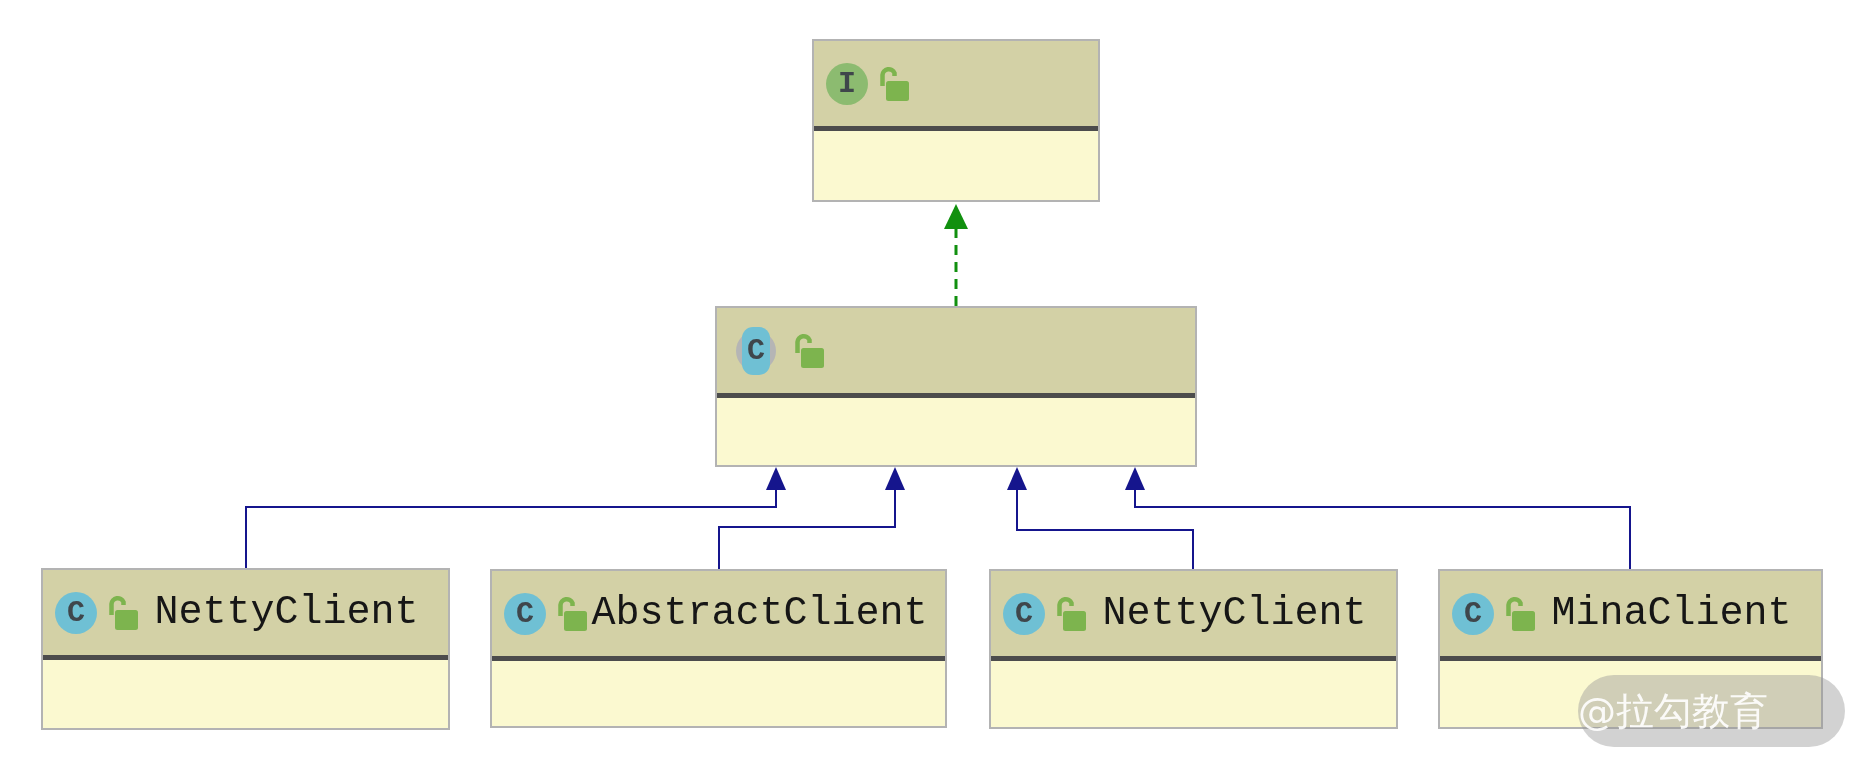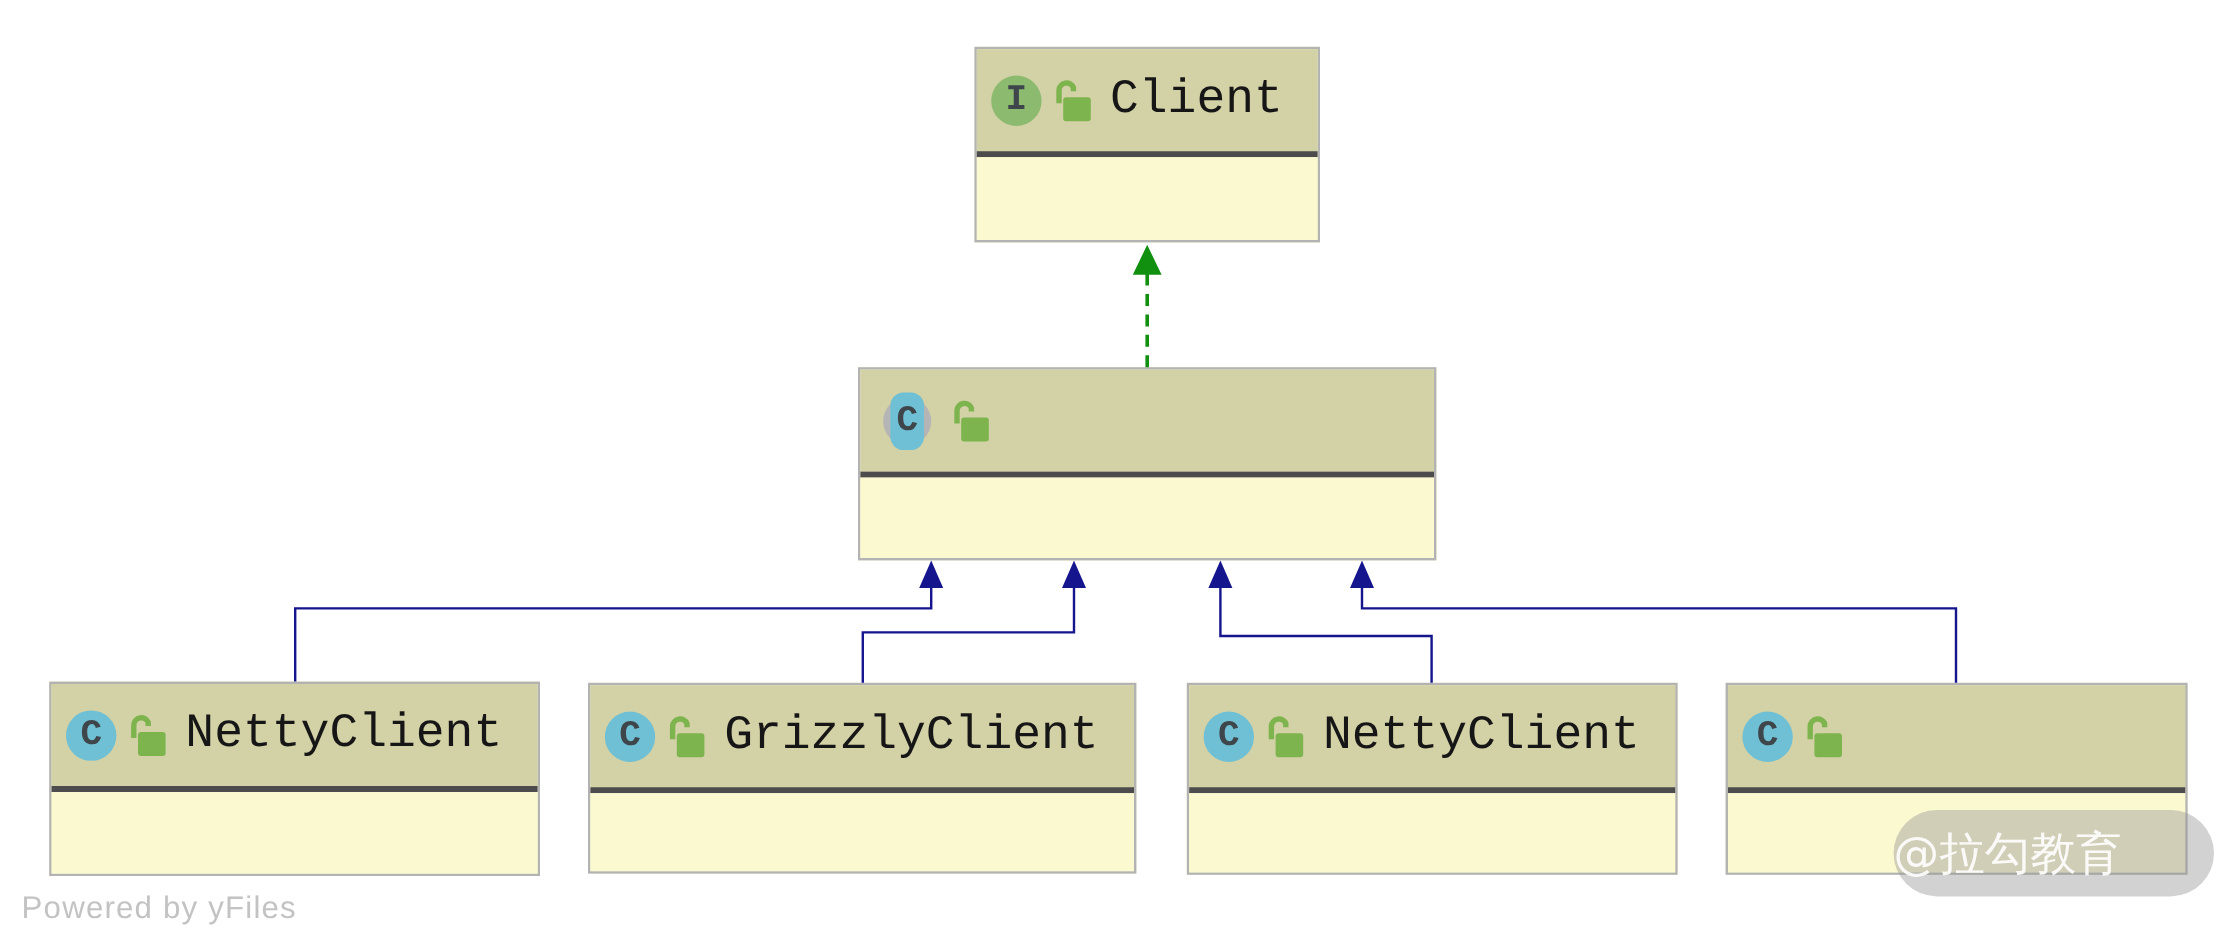--- a/index.html
+++ b/index.html
@@ -113,21 +113,20 @@
 
   <div class="uml-node" id="node-client">
     <div class="node-header">
       <span class="badge badge-interface">
         <span class="badge-letter">I</span>
       </span>
       <svg class="lock" width="32" height="38" viewBox="0 0 32 38">
         <path d="M4.5 21 L4.5 10 A6.25 6.25 0 0 1 16.5 8 L16.5 11" fill="none" stroke="#7db44e" stroke-width="4.5"></path>
         <rect x="8" y="16" width="23" height="20" rx="2.5" fill="#7db44e"></rect>
       </svg>
-      <span class="node-name">Client</span>
     </div>
     <div class="node-divider"></div>
     <div class="node-body"></div>
   </div>
 
   <div class="uml-node" id="node-abstract-client">
     <div class="node-header">
       <span class="badge-abstract">
         <span class="gray-disc"></span>
         <span class="blue-pill">
@@ -160,21 +159,21 @@
 
   <div class="uml-node" id="node-grizzly-client">
     <div class="node-header">
       <span class="badge badge-class">
         <span class="badge-letter">C</span>
       </span>
       <svg class="lock" width="32" height="38" viewBox="0 0 32 38">
         <path d="M4.5 21 L4.5 10 A6.25 6.25 0 0 1 16.5 8 L16.5 11" fill="none" stroke="#7db44e" stroke-width="4.5"></path>
         <rect x="8" y="16" width="23" height="20" rx="2.5" fill="#7db44e"></rect>
       </svg>
-      <span class="node-name">GrizzlyClient</span>
+      <span class="node-name">AbstractClient</span>
     </div>
     <div class="node-divider"></div>
     <div class="node-body"></div>
   </div>
 
   <div class="uml-node" id="node-netty-client-2">
     <div class="node-header">
       <span class="badge badge-class">
         <span class="badge-letter">C</span>
       </span>
@@ -190,20 +189,21 @@
 
   <div class="uml-node" id="node-mina-client">
     <div class="node-header">
       <span class="badge badge-class">
         <span class="badge-letter">C</span>
       </span>
       <svg class="lock" width="32" height="38" viewBox="0 0 32 38">
         <path d="M4.5 21 L4.5 10 A6.25 6.25 0 0 1 16.5 8 L16.5 11" fill="none" stroke="#7db44e" stroke-width="4.5"></path>
         <rect x="8" y="16" width="23" height="20" rx="2.5" fill="#7db44e"></rect>
       </svg>
+      <span class="node-name">MinaClient</span>
     </div>
     <div class="node-divider"></div>
     <div class="node-body"></div>
   </div>
 
   <svg class="edges" width="1864" height="772" viewBox="0 0 1864 772">
 
     <g>
       <path d="M956 306 L956 228" fill="none" stroke="#11900f" stroke-width="3" stroke-dasharray="10 7"></path>
       <polygon points="956,204 944,229 968,229" fill="#11900f"></polygon>
@@ -223,18 +223,17 @@
       <path d="M1193 569 L1193 530 L1017 530 L1017 490" fill="none" stroke="#15158d" stroke-width="2"></path>
       <polygon points="1017,467 1007,490 1027,490" fill="#15158d"></polygon>
     </g>
 
     <g>
       <path d="M1630 569 L1630 507 L1135 507 L1135 490" fill="none" stroke="#15158d" stroke-width="2"></path>
       <polygon points="1135,467 1125,490 1145,490" fill="#15158d"></polygon>
     </g>
   </svg>
 
-  <div class="powered">Powered by yFiles</div>
   <div class="watermark">
     <span>@拉勾教育</span>
   </div>
 
 </div>
 
 </body></html>

